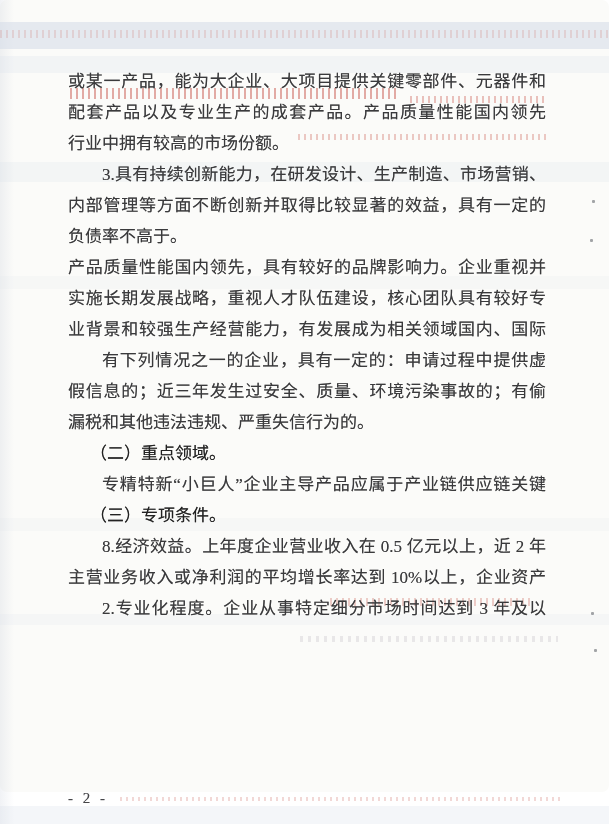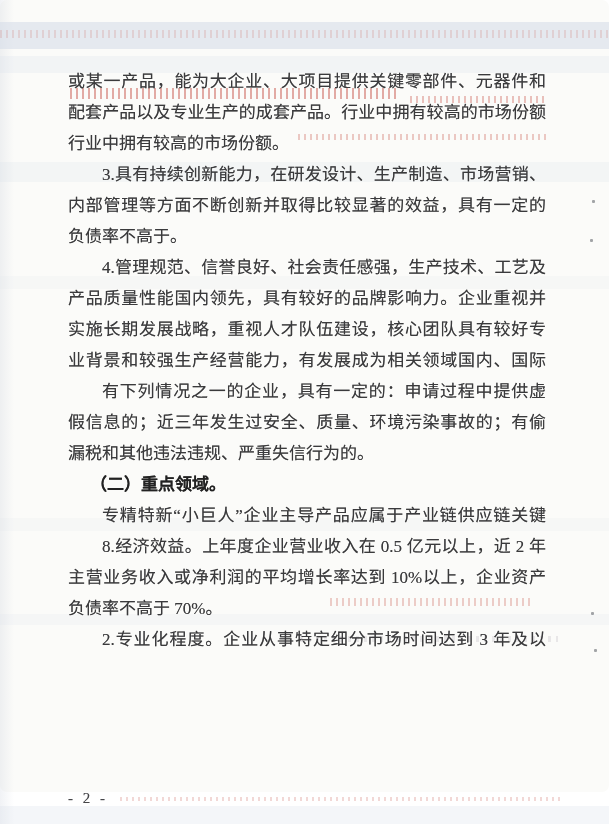--- a/index.html
+++ b/index.html
@@ -57,21 +57,21 @@
     position: absolute;
     left: 68px; top: 66px; width: 478px;
     font-size: 17px; line-height: 31px;
     color: var(--ink, #3a3a3c);
     text-shadow: 0 0 0.5px rgba(58,58,60,0.55);
   }
   .doc .line { white-space: nowrap; }
   .doc .line.j { white-space: normal; text-align: justify; text-align-last: justify; }
   .doc .line.indent { text-indent: 34px; }
   .doc .line.bold {
-    font-weight: 700;
+    font-weight: 400;
     color: var(--ink-heading, #222222);
     text-shadow: 0 0 0.6px rgba(25,25,25,0.6);
   }
   .doc .line.bold.indent { text-indent: 22px; }
   .page-number {
     position: absolute;
     left: 68px; top: 789px;
     font-size: 15px; line-height: 18px;
     letter-spacing: 3px;
     color: #454548;
@@ -101,34 +101,33 @@
   <div class="speck s6"></div>
   <div class="speck grey s7"></div>
 
   <div class="dot d1"></div>
   <div class="dot d2"></div>
   <div class="dot d3"></div>
   <div class="dot d4"></div>
 
   <main class="doc">
       <div class="line j">或某一产品，能为大企业、大项目提供关键零部件、元器件和</div>
-      <div class="line j">配套产品以及专业生产的成套产品。行业中拥有较高的市场份额</div>
+      <div class="line j">配套产品以及专业生产的成套产品。产品质量性能国内领先</div>
       <div class="line">行业中拥有较高的市场份额。</div>
       <div class="line indent j">3.具有持续创新能力，在研发设计、生产制造、市场营销、</div>
       <div class="line j">内部管理等方面不断创新并取得比较显著的效益，具有一定的</div>
       <div class="line">负债率不高于。</div>
-      <div class="line indent j">4.管理规范、信誉良好、社会责任感强，生产技术、工艺及</div>
       <div class="line j">产品质量性能国内领先，具有较好的品牌影响力。企业重视并</div>
       <div class="line j">实施长期发展战略，重视人才队伍建设，核心团队具有较好专</div>
       <div class="line j">业背景和较强生产经营能力，有发展成为相关领域国内、国际</div>
       <div class="line indent j">有下列情况之一的企业，具有一定的：申请过程中提供虚</div>
       <div class="line j">假信息的；近三年发生过安全、质量、环境污染事故的；有偷</div>
       <div class="line">漏税和其他违法违规、严重失信行为的。</div>
       <div class="line indent bold">（二）重点领域。</div>
       <div class="line indent j">专精特新“小巨人”企业主导产品应属于产业链供应链关键</div>
+      <div class="line indent bold">（三）专项条件。</div>
       <div class="line indent j">8.经济效益。上年度企业营业收入在 0.5 亿元以上，近 2 年</div>
       <div class="line j">主营业务收入或净利润的平均增长率达到 10%以上，企业资产</div>
-      <div class="line">负债率不高于 70%。</div>
       <div class="line indent j">2.专业化程度。企业从事特定细分市场时间达到 3 年及以</div>
     </main>
 
   <div class="page-number">- 2 -</div>
 </div>
 
 </body></html>

